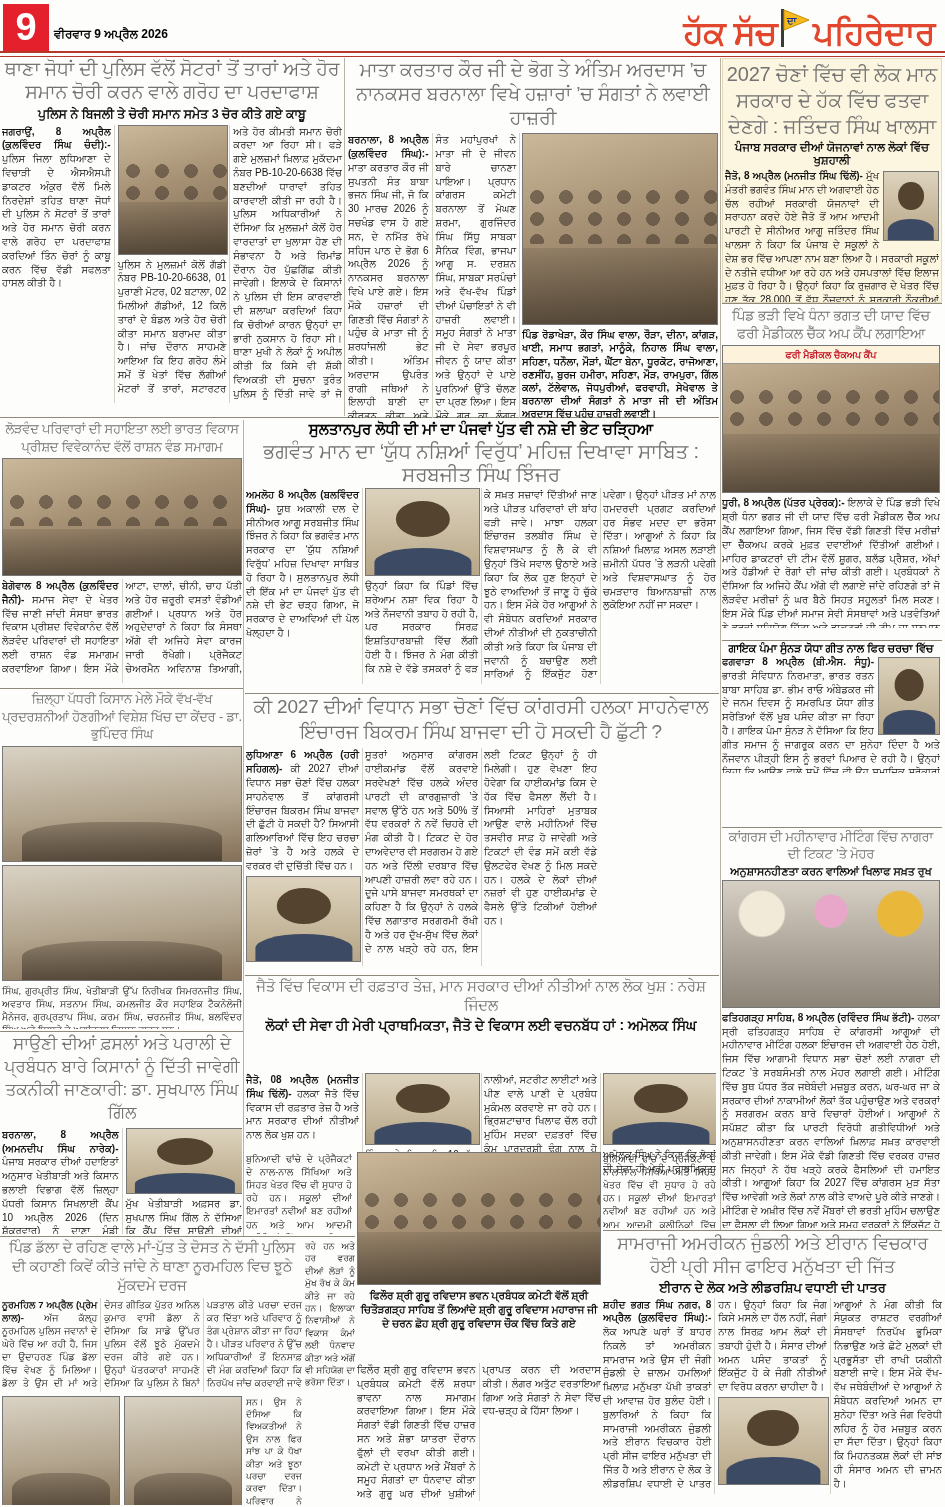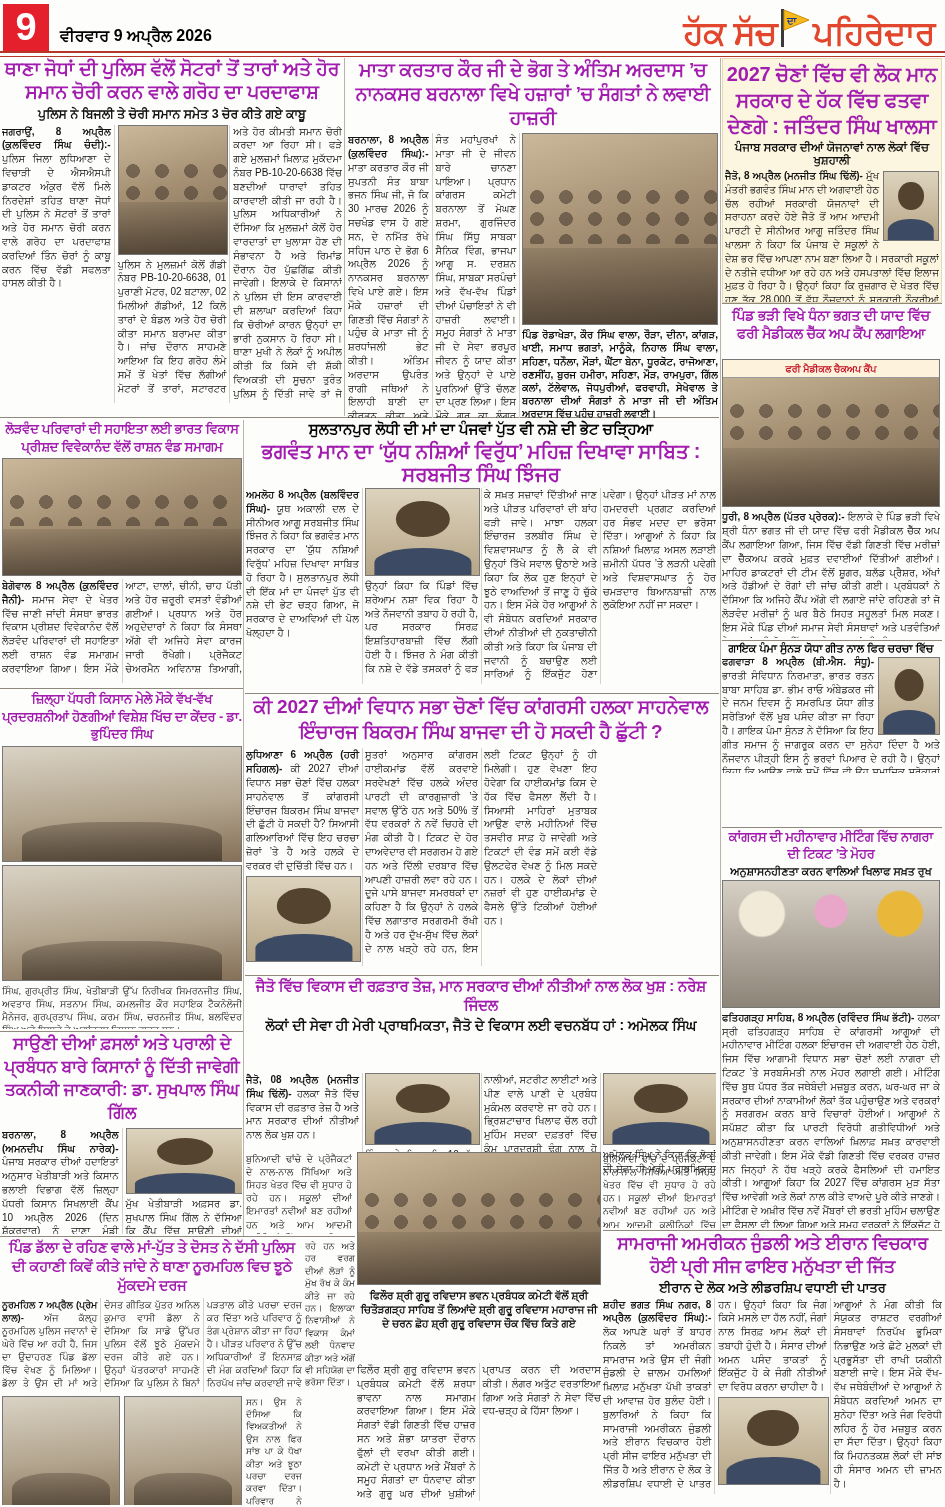--- a/index.html
+++ b/index.html
@@ -1,19 +1,19 @@
 <!DOCTYPE html>
 <html><head>
 <meta charset="utf-8">
 <style>
   html,body{margin:0;padding:0;background:#e8e8e8}
   .page{position:relative;width:945px;height:1507px;background:#fdfdfb;margin:0 auto;
         font-family:"Liberation Sans",sans-serif;color:#1a1a1a;overflow:hidden}
   .art{position:absolute;overflow:hidden}
-  .hl{font-weight:700;text-align:center;color:#a21caf;letter-spacing:-.2px}
+  .hl{font-weight:400;text-align:center;color:#737373;letter-spacing:-.2px}
   .sub{font-weight:bold;text-align:center;color:#111}
   .kick{font-weight:bold;text-align:center;color:#000}
   .bt{font-size:10px;line-height:1.38;text-align:justify;margin:0;color:#151515}
   .bt b{font-weight:bold}
   .cols2{columns:2;column-gap:7px;column-fill:auto;column-rule:1px solid #d7d2c8}
   .cols3{columns:3;column-gap:7px;column-fill:auto;column-rule:1px solid #d7d2c8}
   .cols4{columns:4;column-gap:6px;column-fill:auto;column-rule:1px solid #d7d2c8}
   .photo{position:relative;border:1px solid #777;background:linear-gradient(165deg,#cbb89a 0%,#a59074 45%,#7d6a52 100%);overflow:hidden}
   .photo.crowd::before{content:"";position:absolute;left:0;right:0;top:28%;height:30%;
      background-image:radial-gradient(circle 7px at 14px 10px,#42362a 97%,transparent);
@@ -35,21 +35,21 @@
      linear-gradient(180deg,#d6cfc4,#8d8478)}
   .iph{width:100%;margin:3px 0}
   .cap{font-size:10px;font-weight:bold;line-height:1.32;text-align:justify;color:#101010}
   .banner{height:17px;background:#fdf3dc;color:#c41022;font-size:9.5px;font-weight:bold;
      text-align:center;line-height:17px;border-bottom:1px solid #999}
   .vline{position:absolute;width:1px;background:#b9b2a6}
   .hline{position:absolute;height:1px;background:#8f887c}
   
   .numbox{position:absolute;left:3px;top:4px;width:46px;height:47px;background:#e4202c;color:#fff;
      font-size:38px;font-weight:bold;display:flex;align-items:center;justify-content:center}
-  .date{position:absolute;left:60px;top:27px;font-size:16px;font-weight:bold;color:#000}
+  .date{position:absolute;left:54px;top:27px;font-size:12px;font-weight:bold;color:#000}
   .masthead{position:absolute;right:10px;top:4px;display:flex;align-items:flex-end;gap:3px;
      color:#e2462c;font-weight:800;font-size:33px;line-height:1;letter-spacing:-.5px}
   .masthead .flag{position:relative;top:3px}
   .rule{position:absolute;left:0;right:0;top:51px;height:3px;border-top:2px solid #b5372a;border-bottom:1px solid #b5372a}
   .cream{background:#fcf5df;border:1px solid #e4d9b8}
 </style>
 </head>
 <body>
 
 <div class="page">
@@ -117,21 +117,21 @@
     <div class="sub" style="font-size:11.5px;margin:2px 0">ਪੰਜਾਬ ਸਰਕਾਰ ਦੀਆਂ ਯੋਜਨਾਵਾਂ ਨਾਲ ਲੋਕਾਂ ਵਿੱਚ ਖੁਸ਼ਹਾਲੀ</div>
     <div style="height:176px;overflow:hidden">
       <div class="portrait" style="float:right;width:54px;height:68px;margin:2px 0 2px 4px"></div>
       <p class="bt"><b>ਜੈਤੋ, 8 ਅਪ੍ਰੈਲ (ਮਨਜੀਤ ਸਿੰਘ ਢਿੱਲੋਂ)-</b>
       <span>ਮੁ੍ੱਖ ਮੰਤਰੀ ਭਗਵੰਤ ਸਿੰਘ ਮਾਨ ਦੀ ਅਗਵਾਈ ਹੇਠ ਚੱਲ ਰਹੀਆਂ ਸਰਕਾਰੀ ਯੋਜਨਾਵਾਂ ਦੀ ਸਰਾਹਨਾ ਕਰਦੇ ਹੋਏ ਜੈਤੋ ਤੋਂ ਆਮ ਆਦਮੀ ਪਾਰਟੀ ਦੇ ਸੀਨੀਅਰ ਆਗੂ ਜਤਿੰਦਰ ਸਿੰਘ ਖਾਲਸਾ ਨੇ ਕਿਹਾ ਕਿ ਪੰਜਾਬ ਦੇ ਸਕੂਲਾਂ ਨੇ ਦੇਸ਼ ਭਰ ਵਿੱਚ ਆਪਣਾ ਨਾਮ ਬਣਾ ਲਿਆ ਹੈ। ਸਰਕਾਰੀ ਸਕੂਲਾਂ ਦੇ ਨਤੀਜੇ ਵਧੀਆ ਆ ਰਹੇ ਹਨ ਅਤੇ ਹਸਪਤਾਲਾਂ ਵਿੱਚ ਇਲਾਜ ਮੁਫ਼ਤ ਹੋ ਰਿਹਾ ਹੈ। ਉਨ੍ਹਾਂ ਕਿਹਾ ਕਿ ਰੁਜ਼ਗਾਰ ਦੇ ਖੇਤਰ ਵਿੱਚ ਹੁਣ ਤੱਕ 28,000 ਤੋਂ ਵੱਧ ਨੌਜਵਾਨਾਂ ਨੂੰ ਸਰਕਾਰੀ ਨੌਕਰੀਆਂ ਦਿੱਤੀਆਂ ਜਾ ਚੁੱਕੀਆਂ ਹਨ ਅਤੇ ਸੂਬੇ ਦੇ 90 ਫੀਸਦੀ ਘਰਾਂ ਦੇ ਬਿਜਲੀ ਬਿੱਲ ਜ਼ੀਰੋ ਆ ਰਹੇ ਹਨ। ਖਾਲਸਾ ਨੇ ਕਿਹਾ ਕਿ ਮਾਨ ਸਰਕਾਰ ਵੱਲੋਂ ਨਸ਼ਿਆਂ ਖ਼ਿਲਾਫ਼ ਵਿੱਢੀ ਮੁਹਿੰਮ ਨੂੰ ਲੋਕਾਂ ਦਾ ਭਰਵਾਂ ਹੁੰਗਾਰਾ ਮਿਲ ਰਿਹਾ ਹੈ। ਇਨ੍ਹਾਂ ਲੋਕ ਪੱਖੀ ਕੰਮਾਂ ਸਦਕਾ 2027 ਦੀਆਂ ਚੋਣਾਂ ਵਿੱਚ ਵੀ ਲੋਕ ਮਾਨ ਸਰਕਾਰ ਦੇ ਹੱਕ ਵਿੱਚ ਫਤਵਾ ਦੇਣਗੇ। ਜਤਿੰਦਰ ਸਿੰਘ ਖਾਲਸਾ ਨੇ ਨਿਊਜ਼ ਜਗਤ ਨਾਲ ਗੱਲਬਾਤ ਕਰਦਿਆਂ ਕਿਹਾ ਕਿ ਵਿਰੋਧੀ ਪਾਰਟੀਆਂ ਕੋਲ ਕੋਈ ਮੁੱਦਾ ਨਹੀਂ ਬਚਿਆ।</span></p>
     </div>
   </div>
 
   <div class="art" style="left:722px;top:306px;width:218px;height:332px">
     <div class="hl" style="font-size:14px;line-height:1.3">ਪਿੰਡ ਭੜੀ ਵਿਖੇ ਧੰਨਾ ਭਗਤ ਦੀ ਯਾਦ ਵਿੱਚ ਫਰੀ ਮੈਡੀਕਲ ਚੈੱਕ ਅਪ ਕੈਂਪ ਲਗਾਇਆ</div>
-    <div class="photo crowd" style="height:146px;margin-top:17px">
+    <div class="photo crowd" style="height:146px;margin-top:3px">
       <div class="banner">ਫਰੀ ਮੈਡੀਕਲ ਚੈਕਅਪ ਕੈਂਪ</div>
     </div>
     <div style="height:132px;overflow:hidden;margin-top:3px">
       <p class="bt"><b>ਧੂਰੀ, 8 ਅਪ੍ਰੈਲ (ਪੱਤਰ ਪ੍ਰੇਰਕ):-</b>
       <span>ਇਲਾਕੇ ਦੇ ਪਿੰਡ ਭੜੀ ਵਿਖੇ ਸ਼੍ਰੀ ਧੰਨਾ ਭਗਤ ਜੀ ਦੀ ਯਾਦ ਵਿੱਚ ਫਰੀ ਮੈਡੀਕਲ ਚੈੱਕ ਅਪ ਕੈਂਪ ਲਗਾਇਆ ਗਿਆ, ਜਿਸ ਵਿੱਚ ਵੱਡੀ ਗਿਣਤੀ ਵਿੱਚ ਮਰੀਜ਼ਾਂ ਦਾ ਚੈੱਕਅਪ ਕਰਕੇ ਮੁਫ਼ਤ ਦਵਾਈਆਂ ਦਿੱਤੀਆਂ ਗਈਆਂ। ਮਾਹਿਰ ਡਾਕਟਰਾਂ ਦੀ ਟੀਮ ਵੱਲੋਂ ਸ਼ੂਗਰ, ਬਲੱਡ ਪ੍ਰੈਸ਼ਰ, ਅੱਖਾਂ ਅਤੇ ਹੱਡੀਆਂ ਦੇ ਰੋਗਾਂ ਦੀ ਜਾਂਚ ਕੀਤੀ ਗਈ। ਪ੍ਰਬੰਧਕਾਂ ਨੇ ਦੱਸਿਆ ਕਿ ਅਜਿਹੇ ਕੈਂਪ ਅੱਗੇ ਵੀ ਲਗਾਏ ਜਾਂਦੇ ਰਹਿਣਗੇ ਤਾਂ ਜੋ ਲੋੜਵੰਦ ਮਰੀਜ਼ਾਂ ਨੂੰ ਘਰ ਬੈਠੇ ਸਿਹਤ ਸਹੂਲਤਾਂ ਮਿਲ ਸਕਣ। ਇਸ ਮੌਕੇ ਪਿੰਡ ਦੀਆਂ ਸਮਾਜ ਸੇਵੀ ਸੰਸਥਾਵਾਂ ਅਤੇ ਪਤਵੰਤਿਆਂ ਨੇ ਭਰਵਾਂ ਸਹਿਯੋਗ ਦਿੱਤਾ ਅਤੇ ਡਾਕਟਰਾਂ ਦੀ ਟੀਮ ਦਾ ਸਨਮਾਨ ਵੀ ਕੀਤਾ ਗਿਆ।</span></p>
     </div>
   </div>
 
   <div class="art" style="left:722px;top:642px;width:218px;height:183px">
     <div class="kick" style="font-size:11px">ਗਾਇਕ ਪੰਮਾ ਸੁੰਨੜ ਯੋਧਾ ਗੀਤ ਨਾਲ ਫਿਰ ਚਰਚਾ ਵਿੱਚ</div>

